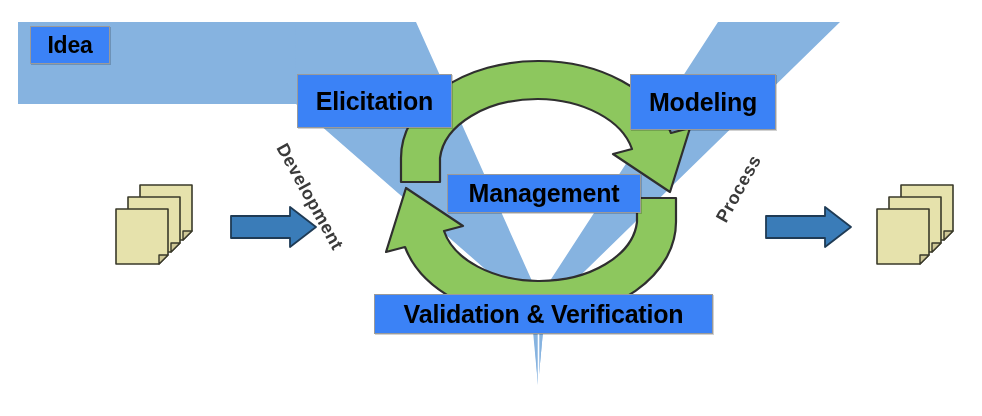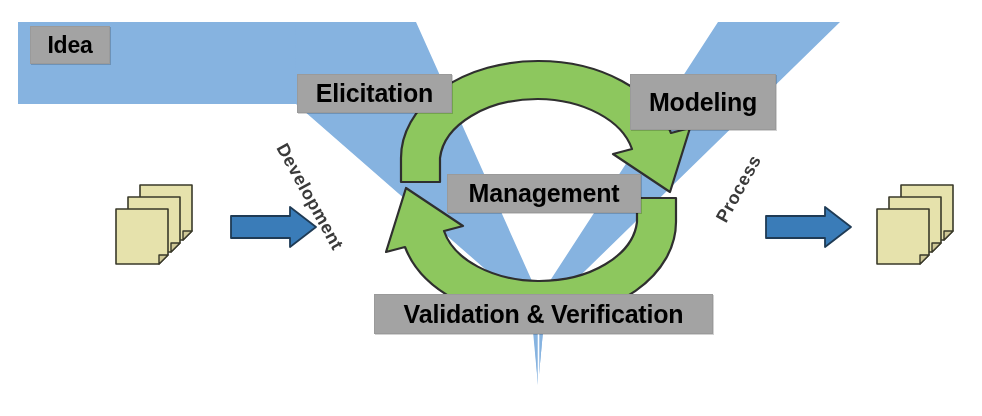--- a/index.html
+++ b/index.html
@@ -22,35 +22,35 @@
   svg.canvas {
     position: absolute;
     left: 0;
     top: 0;
     width: 982px;
     height: 416px;
     display: block;
   }
   .label-box {
     position: absolute;
-    background: #a3a3a3;
+    background: #3b82f6;
     border: 1px solid #9a9a9a;
     box-sizing: border-box;
     display: flex;
     align-items: center;
     justify-content: center;
     font-family: "Liberation Sans", sans-serif;
     font-weight: bold;
     color: #000000;
     letter-spacing: -0.2px;
     white-space: nowrap;
     box-shadow: 1px 1px 0 rgba(0,0,0,0.18);
   }
   #box-idea      { left: 30px;  top: 26px;  width: 80px;  height: 38px; font-size: 23px; }
-  #box-elicit    { left: 297px; top: 74px;  width: 155px; height: 39px; font-size: 25px; }
+  #box-elicit    { left: 297px; top: 74px;  width: 155px; height: 54px; font-size: 25px; }
   #box-modeling  { left: 630px; top: 74px;  width: 146px; height: 56px; font-size: 25px; }
   #box-mgmt      { left: 447px; top: 174px; width: 194px; height: 39px; font-size: 25px; }
   #box-valver    { left: 374px; top: 294px; width: 339px; height: 40px; font-size: 25px; }
 
   .rot-label {
     position: absolute;
     font-family: "Liberation Sans", sans-serif;
     font-weight: bold;
     font-size: 18px;
     color: #3a3a3a;

